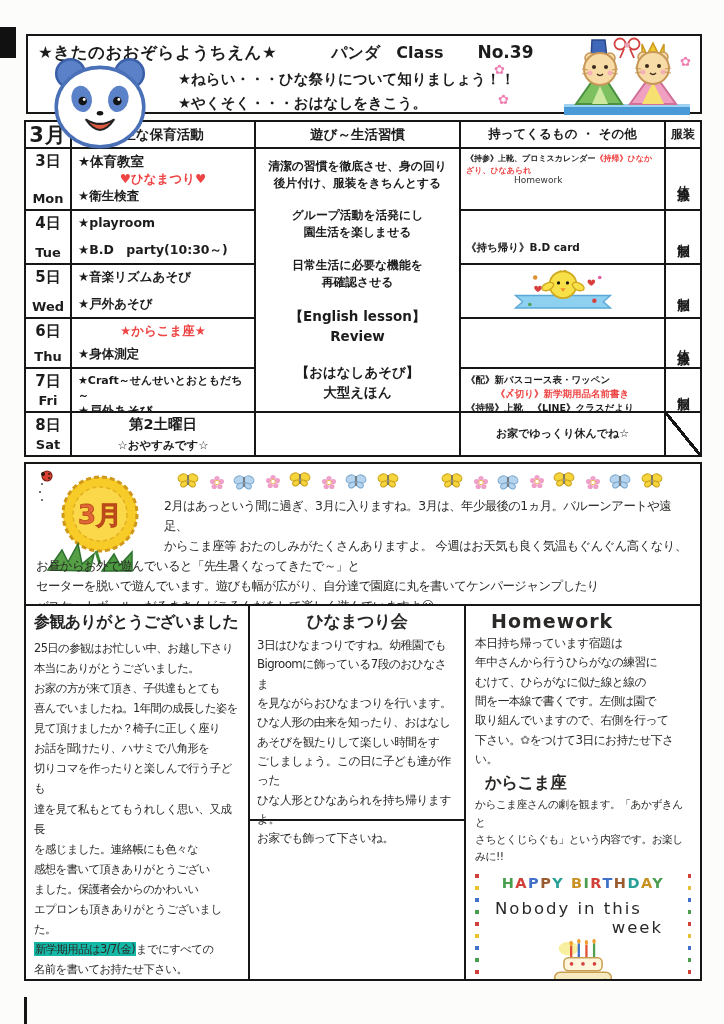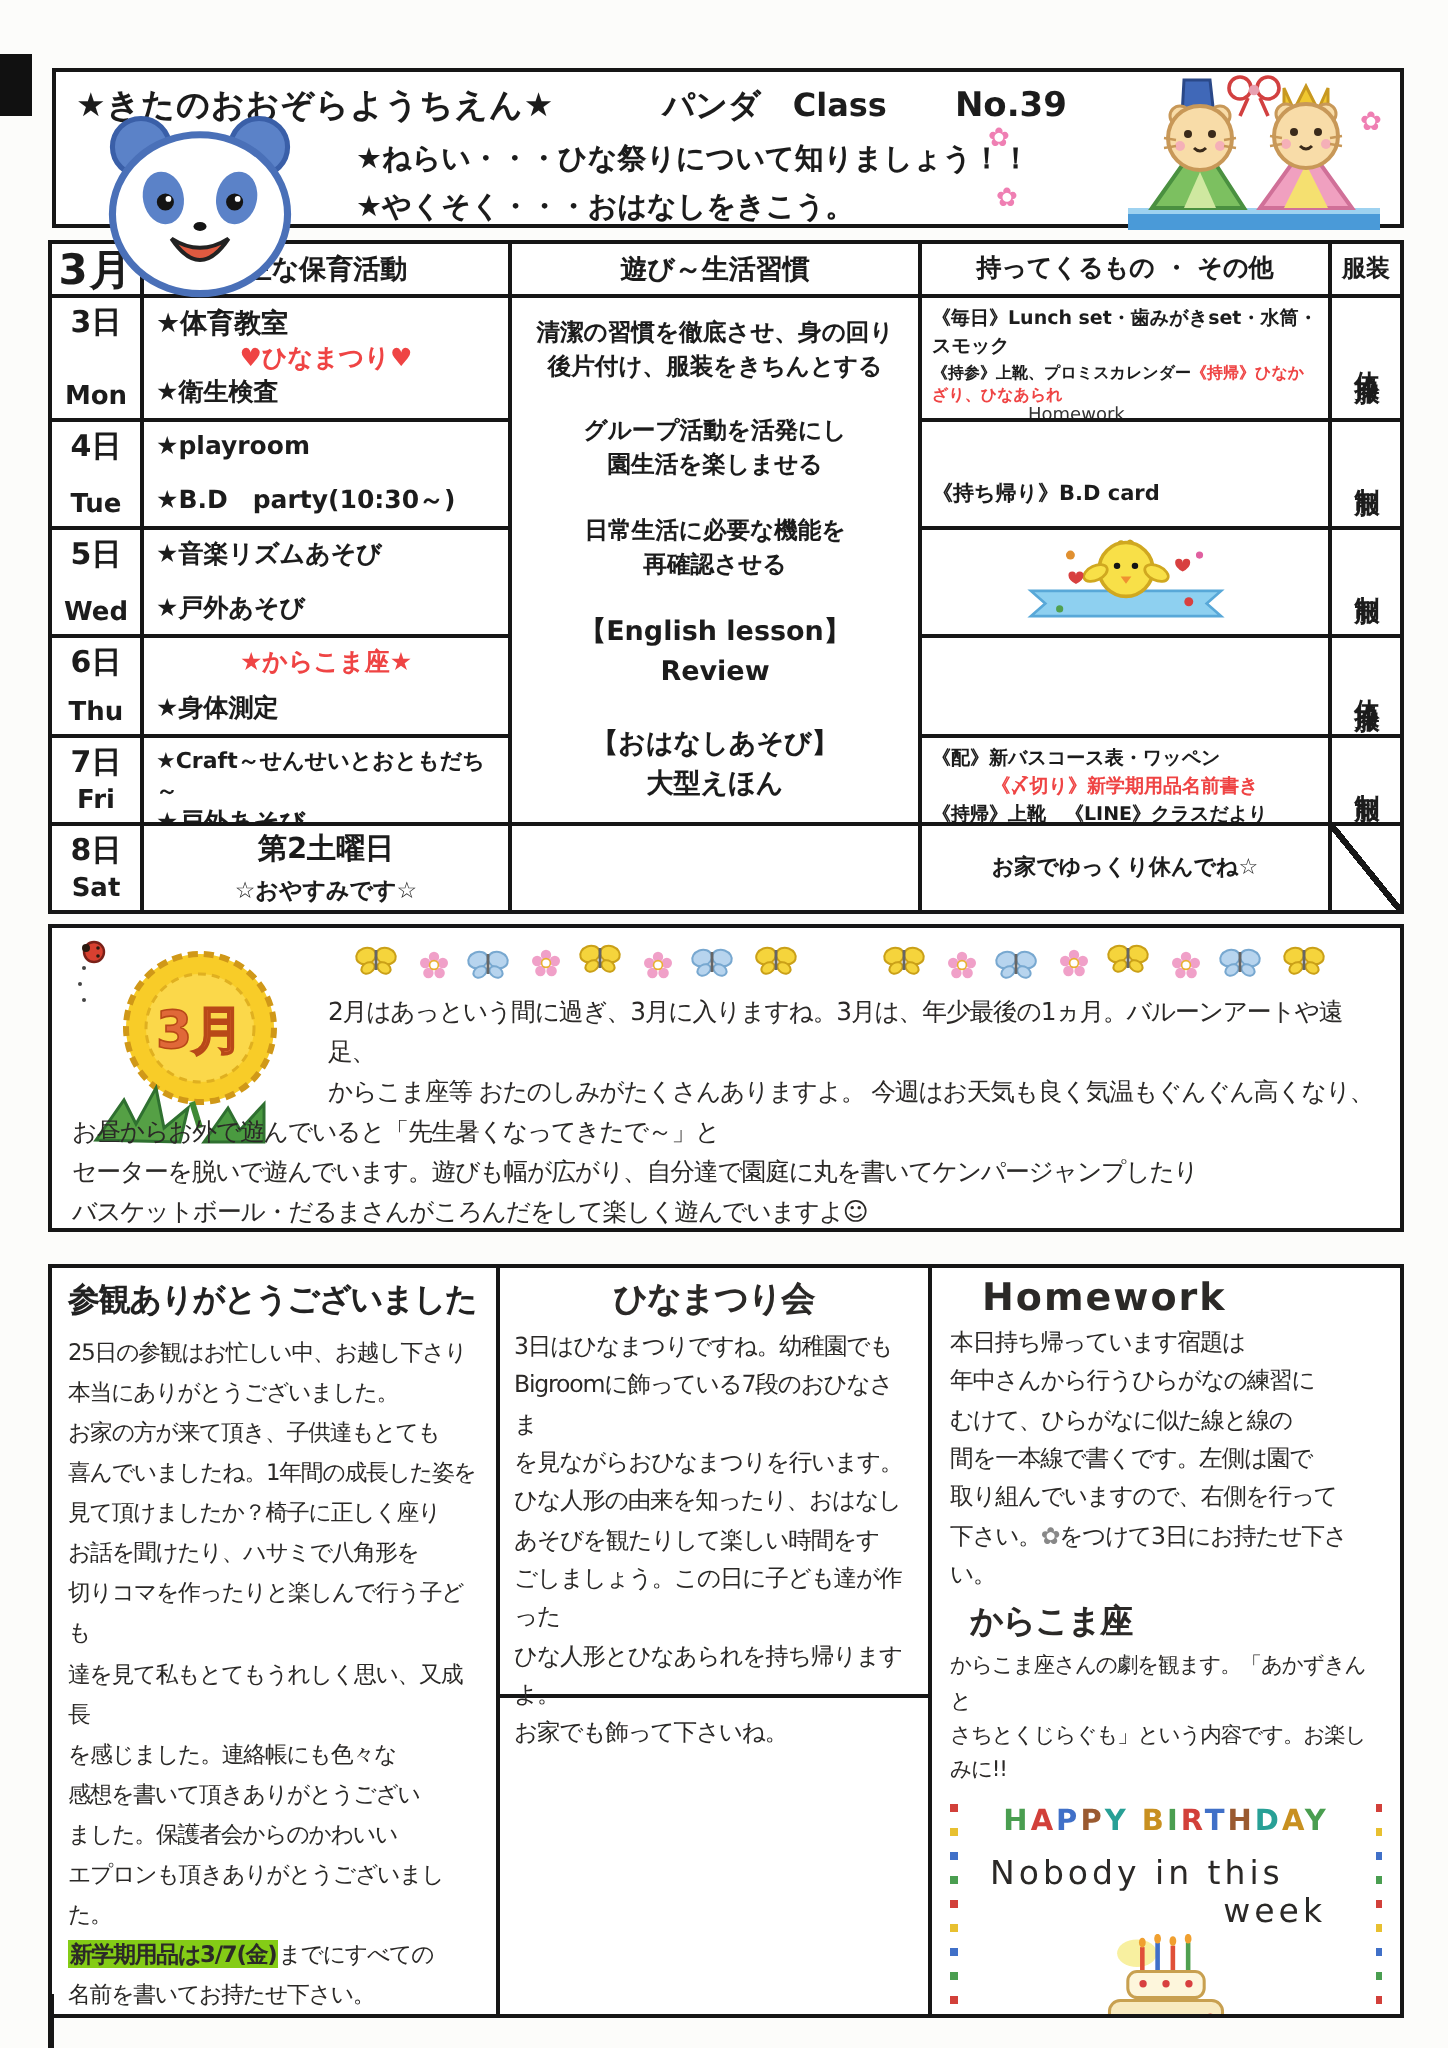--- a/index.html
+++ b/index.html
@@ -51,28 +51,28 @@
   .chick-wrap{display:flex;align-items:center;justify-content:center;height:100%;}
 
   
   .msg-box{left:24px;top:462px;width:678px;height:154px;}
   .deco-row{position:absolute;left:148px;top:4px;}
   .dandelion-wrap{position:absolute;left:4px;top:2px;width:150px;height:108px;}
   .msg-text{position:absolute;left:10px;top:32px;right:8px;font-size:12.4px;line-height:1.62;letter-spacing:-.4px;color:#2b2927;}
   .msg-spacer{float:left;width:128px;height:52px;}
 
   
-  .notes-box{left:24px;top:632px;width:678px;height:377px;display:grid;grid-template-columns:224px 216px 1fr;}
+  .notes-box{left:24px;top:604px;width:678px;height:377px;display:grid;grid-template-columns:224px 216px 1fr;}
   .ncol{box-sizing:border-box;overflow:hidden;}
   .ncol-b{border-right:2px solid #161616;}
   .hwriting{color:#2b2927;letter-spacing:-.6px;}
   .n-left{padding:6px 8px;}
   .n-title{font-weight:bold;font-size:16px;color:#222;}
   .n-left .n-para{font-size:11.4px;line-height:1.76;margin-top:5px;}
-  .hl{background:#84cc16;padding:0 1px;font-weight:bold;}
+  .hl{background:#14b8a6;padding:0 1px;}
   .mid-sec1{height:215px;border-bottom:2.5px solid #161616;box-sizing:border-box;padding:4px 7px;}
   .mid-sec2{padding:3px 7px;}
   .n-title-c{text-align:center;font-weight:bold;font-size:17px;}
   .mid-para{font-size:11.8px;line-height:1.64;margin-top:3px;}
   .bd-title{text-align:center;font-weight:bold;font-size:19px;letter-spacing:1px;}
   .n-right{padding:4px 9px;position:relative;}
   .hw-title{font-weight:bold;font-size:19px;margin-left:16px;letter-spacing:1px;}
   .hw-para{font-size:11.8px;line-height:1.64;margin-top:2px;}
   .kk-title{font-weight:bold;font-size:16.5px;margin-left:10px;margin-top:3px;}
   .kk-para{font-size:10.8px;line-height:1.6;margin-top:2px;}
@@ -225,21 +225,20 @@
       <span class="habit pre">日常生活に必要な機能を
 再確認させる</span>
       <span class="habit-lesson pre" style="font-weight:bold">【English lesson】
 Review</span>
       <span class="habit-lesson pre">【おはなしあそび】
 大型えほん</span>
     </div>
     <div class="tc nb" style="grid-area:7/3"></div>
 
     <div class="tc bringc" style="grid-area:2/4">
-      <span>《毎日》Lunch set・歯みがきset・水筒・スモック</span>
       <span class="bring-sm"><span>《持参》上靴、プロミスカレンダー</span><span class="red">《持帰》ひなかざり、ひなあられ</span></span>
       <span class="hw-note">Homework</span>
 
     </div>
     <div class="tc bringc bring-bottom" style="grid-area:3/4">
       <span style="font-size:10.5px">《持ち帰り》B.D  card</span>
     </div>
     <div class="tc bringc" style="grid-area:4/4">
       <span class="chick-wrap">
         <svg viewBox="0 0 130 58" width="118" height="52">

